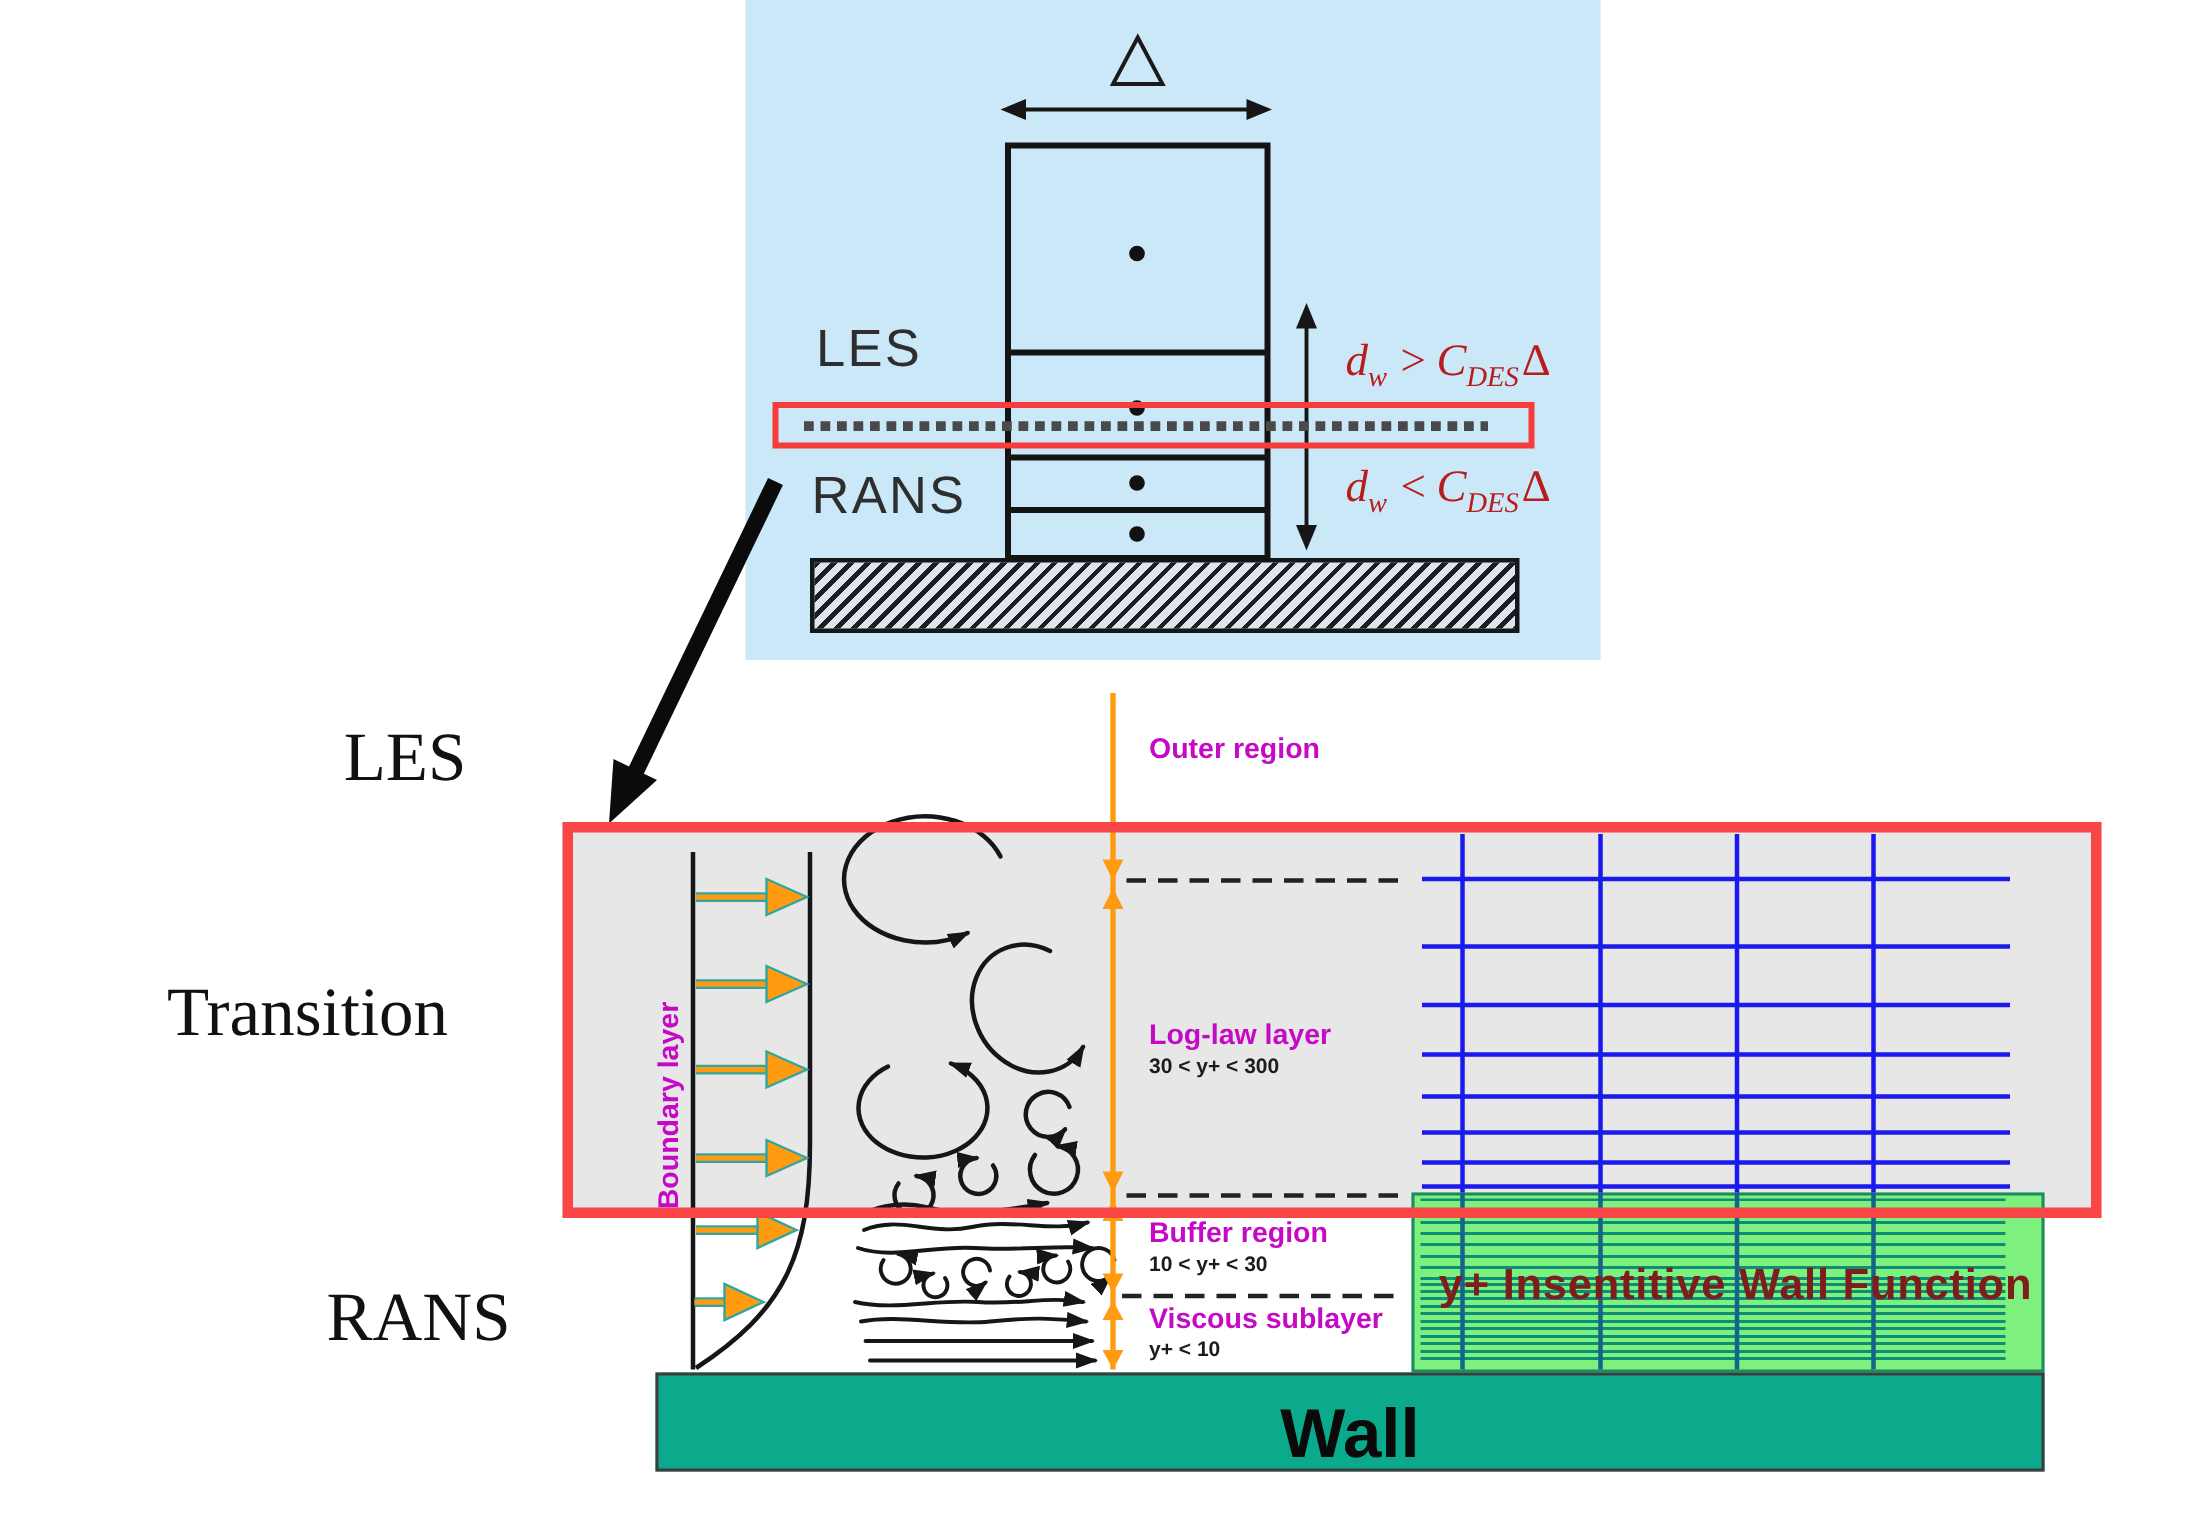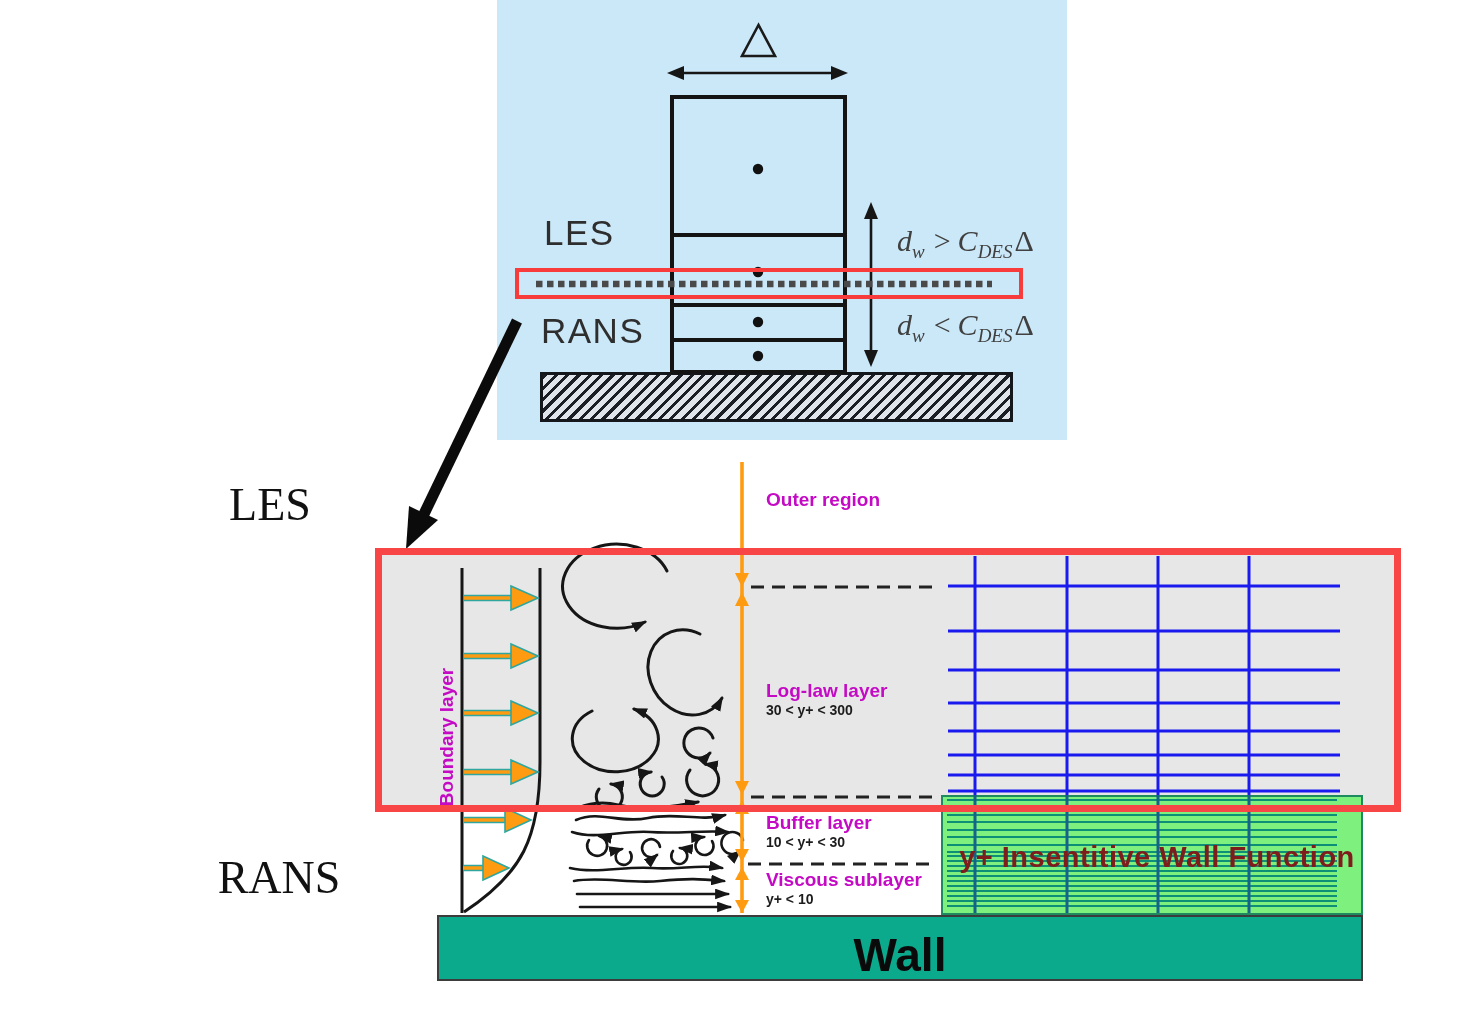--- a/index.html
+++ b/index.html
@@ -24,21 +24,21 @@
   .art{left:0;top:0;width:1473px;height:1013px;z-index:2;}
   
   .red-box-top{left:515px;top:268px;width:508px;height:31px;box-sizing:border-box;
     border:4px solid #f83b3b;z-index:3;}
   .red-box-main{left:375px;top:548px;width:1026px;height:264px;box-sizing:border-box;
     border:7px solid #f84545;z-index:3;}
   
   .lbl{position:absolute;z-index:4;white-space:nowrap;}
   .serif-big{font-family:"Liberation Serif",serif;font-size:46px;color:#111;}
   .sans-panel{font-size:35px;color:#2e2e2e;letter-spacing:1.5px;}
-  .eq{font-family:"Liberation Serif",serif;font-size:30px;color:#404040;}
+  .eq{font-family:"Liberation Serif",serif;font-size:30px;color:#b91c1c;}
   .eq i{font-style:italic;}
   .eq sub{font-size:19px;font-style:italic;margin-right:2px;}
   .eq .rel{font-style:normal;padding:0 7px;}
   .eq .up{font-style:normal;}
   .mag{font-weight:700;font-size:19px;color:#c40ac4;}
   .rng{font-weight:700;font-size:14px;color:#1c1c1c;}
   .rot{transform:translate(-50%,-50%) rotate(-90deg);}
   .ctr{transform:translateX(-50%);text-align:center;}
   .wall-fn{font-weight:800;font-size:29px;color:#7f1d1d;letter-spacing:.5px;}
   .wall-lbl{font-weight:700;font-size:46px;color:#0a0a0a;}
@@ -199,27 +199,28 @@
   <div class="lbl sans-panel" style="left:541px;top:311px;">RANS</div>
   <div class="lbl eq" style="left:897px;top:224px;">
     <i>d</i><sub>w</sub><span class="rel">&gt;</span><i>C</i><sub>DES</sub><span class="up">Δ</span>
   </div>
   <div class="lbl eq" style="left:897px;top:308px;text-align:center;">
     <i>d</i><sub>w</sub><span class="rel">&lt;</span><i>C</i><sub>DES</sub><span class="up">Δ</span>
   </div>
 
   <div class="lbl serif-big ctr" style="left:270px;top:478px;">LES</div>
   <div class="lbl serif-big ctr trans" style="left:205px;top:645px;">
+    <span class="ln">Transition</span>
   </div>
   <div class="lbl serif-big ctr" style="left:279px;top:851px;">RANS</div>
 
   <div class="lbl mag" style="left:766px;top:489px;">Outer region</div>
   <div class="lbl mag" style="left:766px;top:680px;">Log-law layer</div>
   <div class="lbl rng" style="left:766px;top:702px;">30 &lt; y+ &lt; 300</div>
-  <div class="lbl mag" style="left:766px;top:812px;">Buffer layer</div>
+  <div class="lbl mag" style="left:766px;top:812px;">Buffer region</div>
   <div class="lbl rng" style="left:766px;top:834px;">10 &lt; y+ &lt; 30</div>
   <div class="lbl mag" style="left:766px;top:869px;">Viscous sublayer</div>
   <div class="lbl rng" style="left:766px;top:891px;">y+ &lt; 10</div>
   <div class="lbl mag rot" style="left:447px;top:737px;">Boundary layer</div>
 
   <div class="lbl wall-fn ctr" style="left:1157px;top:841px;">y+ Insentitive Wall Function</div>
   <div class="lbl wall-lbl ctr" style="left:900px;top:928px;">Wall</div>
 
 </div>
 

